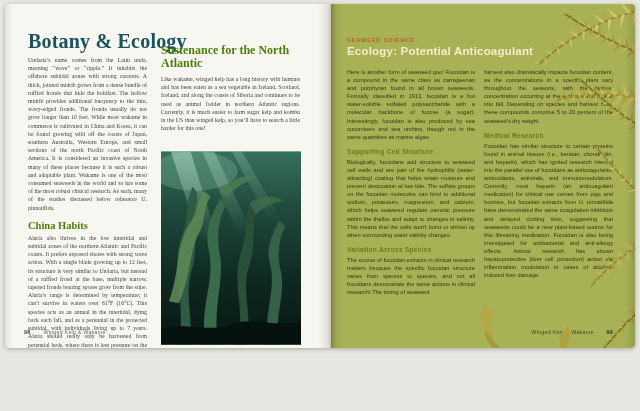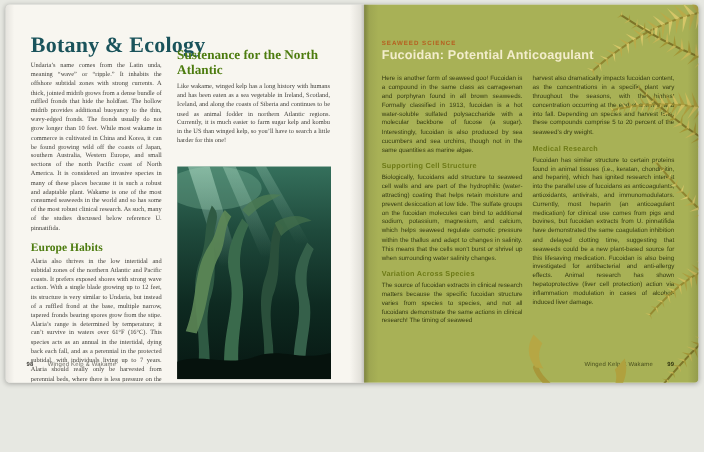--- a/index.html
+++ b/index.html
@@ -57,21 +57,21 @@
 </head>
 <body>
 
 <div class="spread">
 
   <div class="page-left">
     <h1 class="lp-title">Botany &amp; Ecology</h1>
 
     <div class="col-a">
       <p class="body-serif">Undaria’s name comes from the Latin unda, meaning “wave” or “ripple.” It inhabits the offshore subtidal zones with strong currents. A thick, jointed midrib grows from a dense bundle of ruffled fronds that hide the holdfast. The hollow midrib provides additional buoyancy to the thin, wavy-edged fronds. The fronds usually do not grow longer than 10 feet. While most wakame in commerce is cultivated in China and Korea, it can be found growing wild off the coasts of Japan, southern Australia, Western Europe, and small sections of the north Pacific coast of North America. It is considered an invasive species in many of these places because it is such a robust and adaptable plant. Wakame is one of the most consumed seaweeds in the world and so has some of the most robust clinical research. As such, many of the studies discussed below reference U. pinnatifida.</p>
-      <h2 class="lp-h2 h-growth">Europe Habits</h2>
+      <h2 class="lp-h2 h-growth">China Habits</h2>
       <p class="body-serif">Alaria also thrives in the low intertidal and subtidal zones of the northern Atlantic and Pacific coasts. It prefers exposed shores with strong wave action. With a single blade growing up to 12 feet, its structure is very similar to Undaria, but instead of a ruffled frond at the base, multiple narrow, tapered fronds bearing spores grow from the stipe. Alaria’s range is determined by temperature; it can’t survive in waters over 61°F (16°C). This species acts as an annual in the intertidal, dying back each fall, and as a perennial in the protected subtidal, with individuals living up to 7 years. Alaria should really only be harvested from perennial beds, where there is less pressure on the plants to survive until the next season.</p>
     </div>
 
     <div class="col-b">
       <h2 class="lp-h2 h-sus">Sustenance for the North Atlantic</h2>
       <p class="body-serif">Like wakame, winged kelp has a long history with humans and has been eaten as a sea vegetable in Ireland, Scotland, Iceland, and along the coasts of Siberia and continues to be used as animal fodder in northern Atlantic regions. Currently, it is much easier to farm sugar kelp and kombu in the US than winged kelp, so you’ll have to search a little harder for this one!</p>
     </div>
 
     <div class="photo">
       <svg width="140" height="196" viewBox="0 0 142 196">
@@ -105,21 +105,21 @@
     <p class="caption">Lush wakame (Undaria) grows in the deeper waters of the subtidal zone.</p>
 
     <div class="footer f-left">
       <span class="num">98</span>
       <span>Winged Kelp &amp; Wakame</span>
     </div>
   </div>
 
   <div class="page-right">
     <div class="eyebrow">SEAWEED SCIENCE</div>
-    <h2 class="rp-title">Fucoidan: Potential Anticoagulant</h2>
+    <h2 class="rp-title">Ecology: Potential Anticoagulant</h2>
 
     <div class="rcol rcol-a">
       <p class="body-sans">Here is another form of seaweed goo! Fucoidan is a compound in the same class as carrageenan and porphyran found in all brown seaweeds. Formally classified in 1913, fucoidan is a hot water-soluble sulfated polysaccharide with a molecular backbone of fucose (a sugar). Interestingly, fucoidan is also produced by sea cucumbers and sea urchins, though not in the same quantities as marine algae.</p>
       <h3 class="rp-h3">Supporting Cell Structure</h3>
       <p class="body-sans">Biologically, fucoidans add structure to seaweed cell walls and are part of the hydrophilic (water-attracting) coating that helps retain moisture and prevent desiccation at low tide. The sulfate groups on the fucoidan molecules can bind to additional sodium, potassium, magnesium, and calcium, which helps seaweed regulate osmotic pressure within the thallus and adapt to changes in salinity. This means that the cells won’t burst or shrivel up when surrounding water salinity changes.</p>
       <h3 class="rp-h3">Variation Across Species</h3>
       <p class="body-sans">The source of fucoidan extracts in clinical research matters because the specific fucoidan structure varies from species to species, and not all fucoidans demonstrate the same actions in clinical research! The timing of seaweed</p>
     </div>
 
     <div class="rcol rcol-b">

